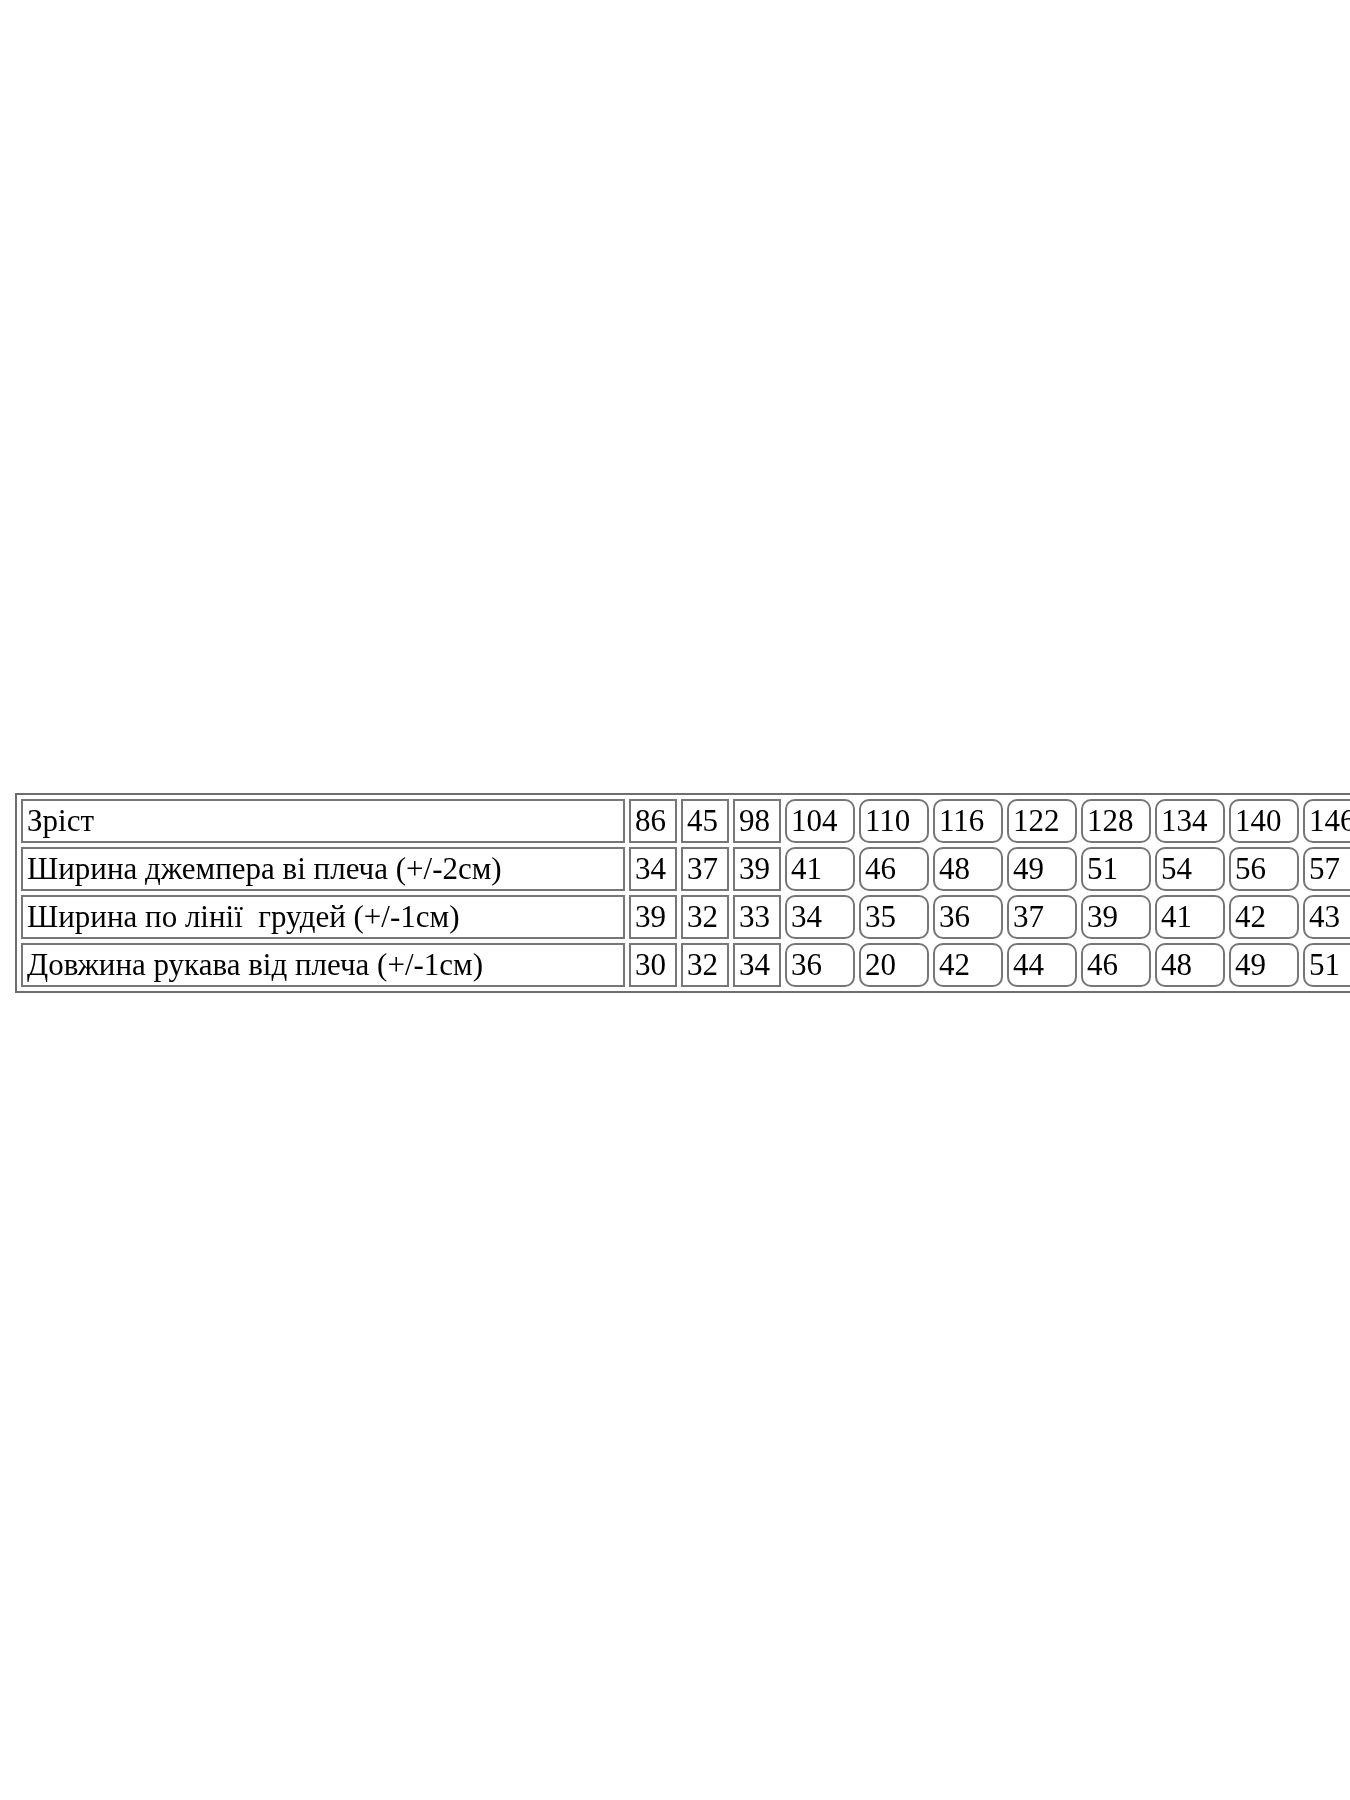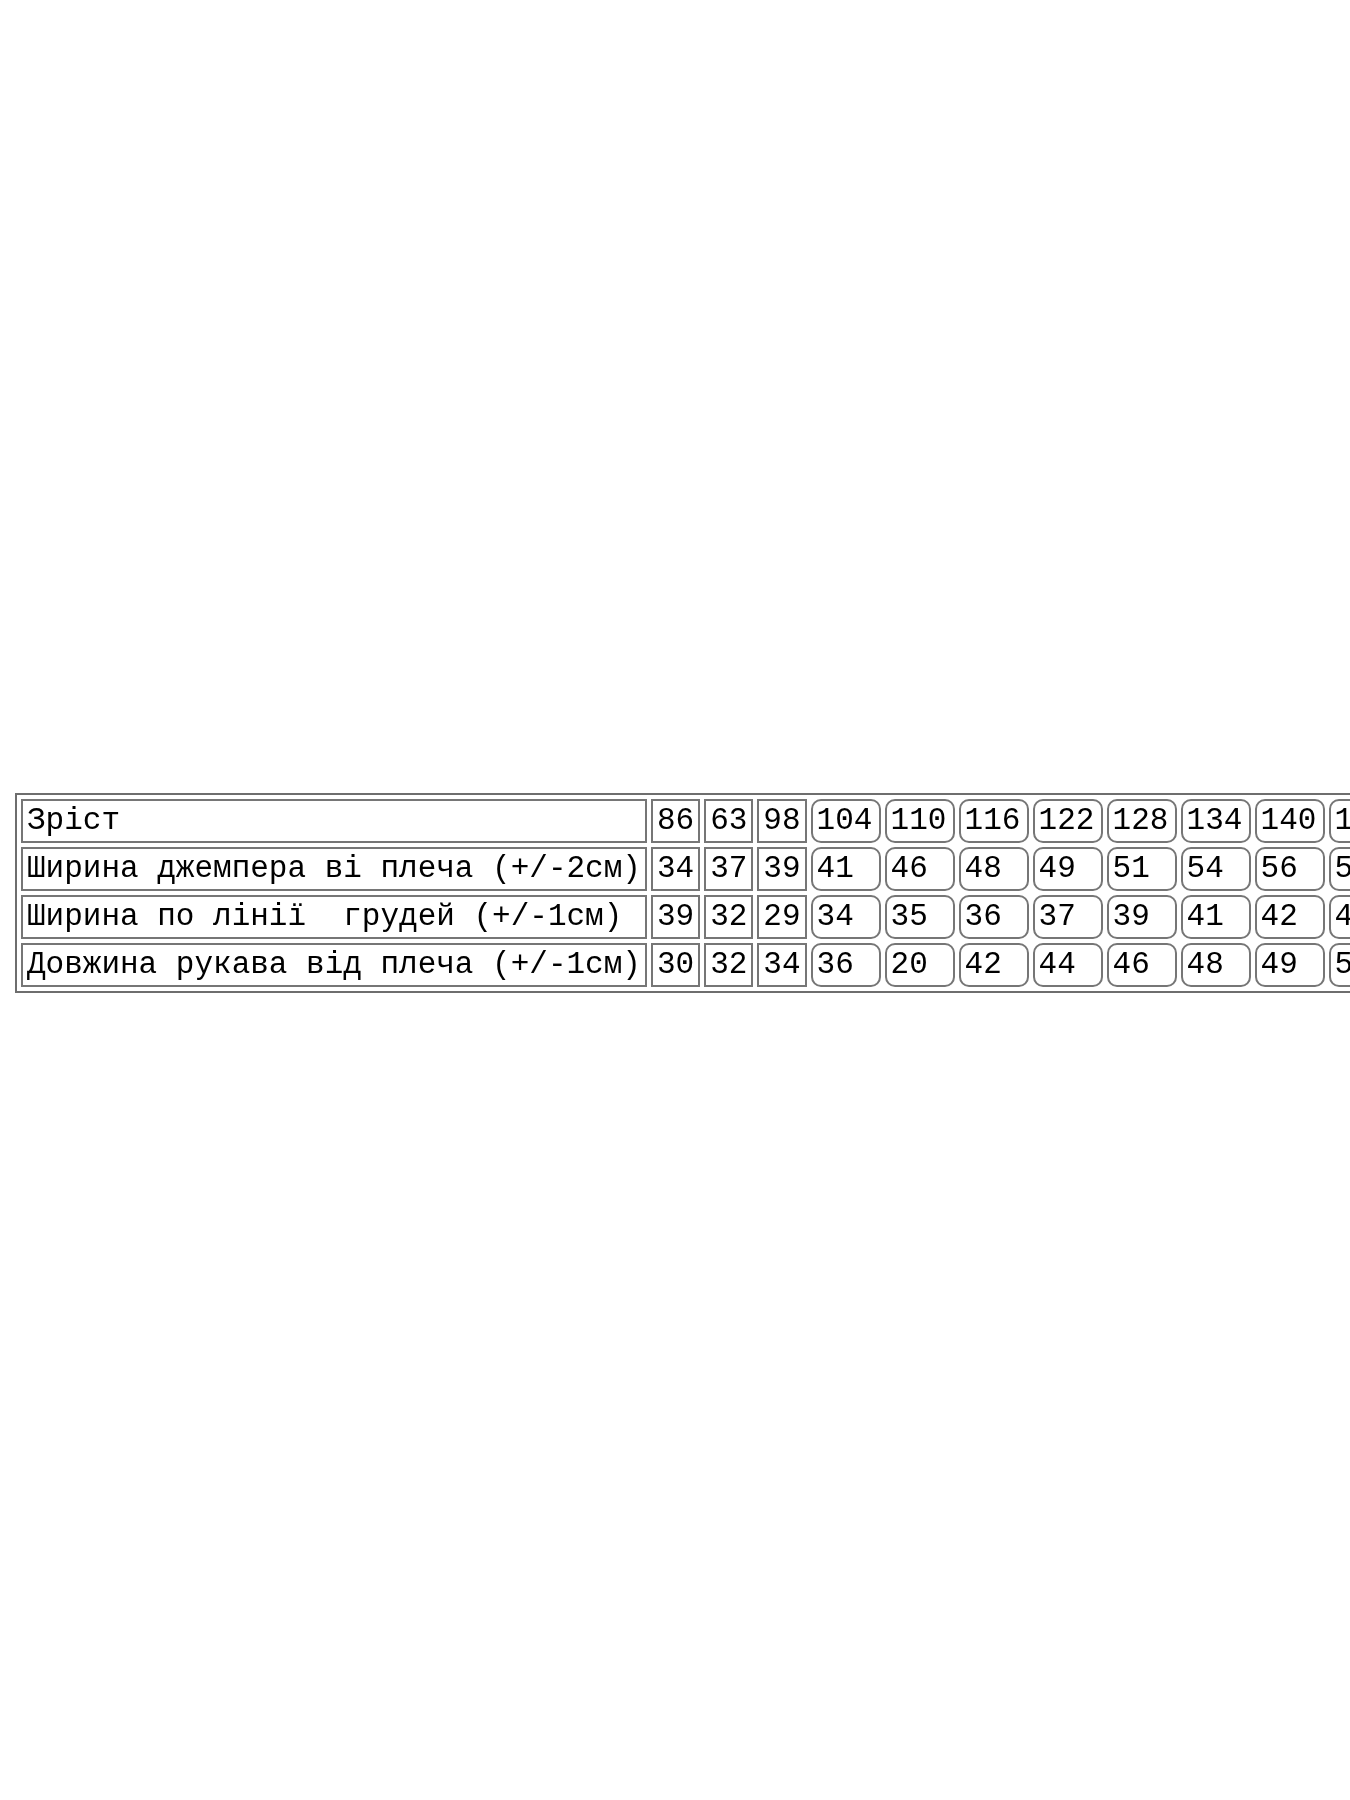--- a/index.html
+++ b/index.html
@@ -6,21 +6,21 @@
     margin: 0;
     padding: 0;
     background: #ffffff;
   }
   .page {
     position: relative;
     width: 1350px;
     height: 1800px;
     background: #ffffff;
     overflow: hidden;
-    font-family: Liberation Mono, monospace;
+    font-family: Liberation Serif, serif;
   }
   table.size-table {
     position: absolute;
     left: 15px;
     top: 793px;
     border-collapse: separate;
     border-spacing: 4px;
     border: 2px solid #6e6e6e;
     background: #ffffff;
     font-size: 31px;
@@ -49,21 +49,21 @@
 </style>
 </head>
 <body>
 
 <div class="page">
   <table class="size-table">
     <tbody>
       <tr>
         <td class="label-cell">Зріст</td>
         <td class="num2">86</td>
-        <td class="num2">63</td>
+        <td class="num2">45</td>
         <td class="num2">98</td>
         <td class="num3">104</td>
         <td class="num3">110</td>
         <td class="num3">116</td>
         <td class="num3">122</td>
         <td class="num3">128</td>
         <td class="num3">134</td>
         <td class="num3">140</td>
         <td class="num3">146</td>
       </tr>
@@ -78,21 +78,21 @@
         <td class="num3">49</td>
         <td class="num3">51</td>
         <td class="num3">54</td>
         <td class="num3">56</td>
         <td class="num3">57</td>
       </tr>
       <tr>
         <td class="label-cell">Ширина по лінії  грудей (+/-1см)</td>
         <td class="num2">39</td>
         <td class="num2">32</td>
-        <td class="num2">29</td>
+        <td class="num2">33</td>
         <td class="num3">34</td>
         <td class="num3">35</td>
         <td class="num3">36</td>
         <td class="num3">37</td>
         <td class="num3">39</td>
         <td class="num3">41</td>
         <td class="num3">42</td>
         <td class="num3">43</td>
       </tr>
       <tr>

